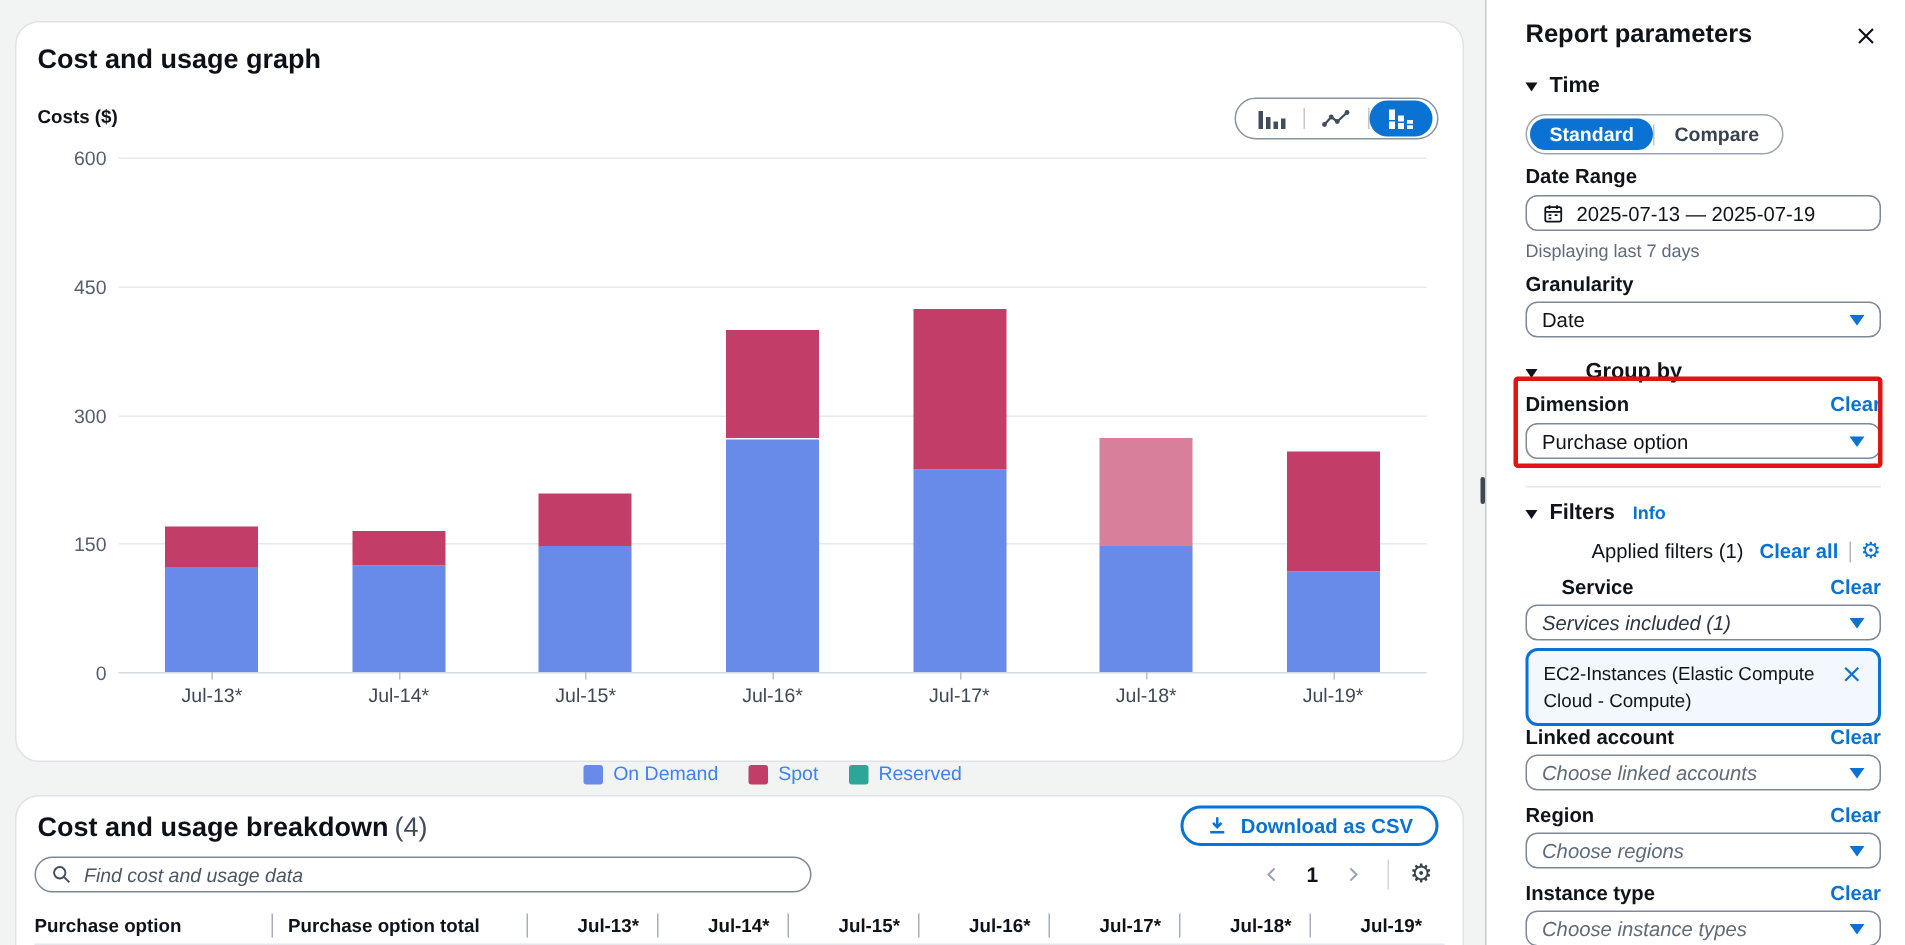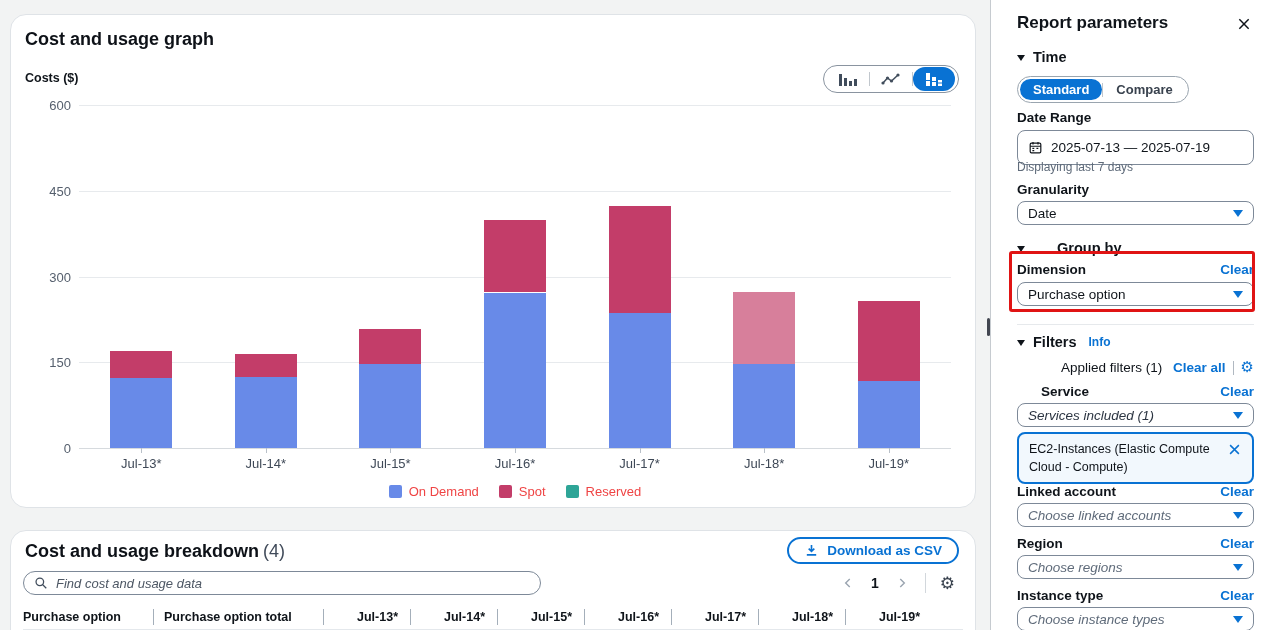--- a/index.html
+++ b/index.html
@@ -26,21 +26,21 @@
 
   
   #plot { position:absolute; left:68px; top:90px; width:872px; height:343px; }
   .gridline { position:absolute; left:0; width:100%; height:1px; background:#e7eaed; }
   .gridline.zero { background:#d6dade; }
   .ylab { position:absolute; left:14px; width:46px; text-align:right; font-size:13px; color:#555f6d; }
   .bar-seg { position:absolute; }
   .xtick { position:absolute; width:1px; height:5px; background:#b9c0c8; top:343px; }
   .xlab { position:absolute; width:90px; text-align:center; font-size:13px; color:#3f4957; top:441px; }
   #legend { position:absolute; left:68px; top:469px; width:872px; display:flex; justify-content:center; gap:20px; }
-  .leg-item { display:flex; align-items:center; gap:7px; font-size:13px; color:#ef4444; }
+  .leg-item { display:flex; align-items:flex-end; gap:7px; font-size:13px; color:#3b82f6;margin-top:24px; }
   .leg-swatch { width:13px; height:13px; border-radius:2px; }
 
   
   .download-btn { position:absolute; right:16px; top:6px; height:27px; padding:0 15px; display:flex; align-items:center; gap:8px;
     border:2px solid #0972d3; border-radius:15px; background:#fff; color:#0972d3; font-weight:bold; font-size:13.5px; cursor:pointer; font-family:inherit; }
   .search-box { position:absolute; left:12px; top:40px; width:518px; height:24px; border:1px solid #7d8998; border-radius:12px;
     display:flex; align-items:center; gap:8px; padding:0 10px; background:#fff; }
   .search-box input { border:none; outline:none; flex:1; font-size:13px; font-family:inherit; background:transparent; color:#0f141a; }
   .search-box input::placeholder { color:#4d5764; font-style:italic; }
   .pager { position:absolute; right:20px; top:42px; display:flex; align-items:center; gap:6px; }
@@ -70,21 +70,21 @@
   .mode.active { background:#0972d3; color:#fff; }
   .mode-div { width:1px; height:14px; background:#c1c7cd; }
 
   .frow { position:absolute; left:26px; right:16px; display:flex; justify-content:space-between; align-items:center;
     font-size:13.5px; font-weight:bold; color:#0f141a; }
   .clear-link { color:#0972d3; font-weight:bold; font-size:13.5px; cursor:pointer; }
   .helper { position:absolute; left:26px; font-size:12px; color:#5f6b7a; }
 
   .sel, .date-input { position:absolute; left:26px; right:16px; height:24px; border:1px solid #7d8998; border-radius:8px; background:#fff;
     display:flex; align-items:center; gap:8px; padding:0 10px; font-size:13.5px; color:#0f141a; cursor:pointer; }
-  .date-input { height:35px; }
+  .date-input { height:24px; }
   .caret { margin-left:auto; width:0; height:0; border:5px solid transparent; border-top:7px solid #0972d3; transform:translateY(3px); }
   .ph-gray { font-style:italic; color:#5f6b7a; }
   .ph-dark { font-style:italic; color:#2c3542; }
 
   .token { position:absolute; left:26px; right:16px; top:432px; min-height:42px; border:2px solid #0972d3; background:#f2f8fd;
     border-radius:8px; padding:6px 28px 6px 10px; font-size:12.5px; line-height:1.45; color:#0f141a; }
   .token-x { position:absolute; top:6px; right:7px; width:18px; height:18px; background:none; border:none; cursor:pointer; }
 
   .sb-divider { position:absolute; left:26px; right:16px; top:324px; height:1px; background:#e6e9ec; }
   .annotation { position:absolute; left:18px; top:251px; width:246px; height:61px; border:3px solid #e01414; border-radius:3px; pointer-events:none; }
@@ -241,21 +241,21 @@
               <path d="M9 5l7 7-7 7" fill="none" stroke="#9aa4b0" stroke-width="2.4"></path>
             </svg>
           </span>
       </button>
       <span class="vdiv"></span>
       <button class="gear">⚙</button>
     </div>
 
     <div id="table-header">
         <div class="th" style="width: 130px;">Purchase option</div>
-        <div class="th sep" style="width: 170px;">Purchase option total</div>
+        <div class="th sep" style="width: 170px; margin-left: 28px;">Purchase option total</div>
         <div class="th sep num" style="width: 87px;">Jul-13*</div>
         <div class="th sep num" style="width: 87px;">Jul-14*</div>
         <div class="th sep num" style="width: 87px;">Jul-15*</div>
         <div class="th sep num" style="width: 87px;">Jul-16*</div>
         <div class="th sep num" style="width: 87px;">Jul-17*</div>
         <div class="th sep num" style="width: 87px;">Jul-18*</div>
         <div class="th sep num" style="width: 87px;">Jul-19*</div>
       </div>
   </section>
 

